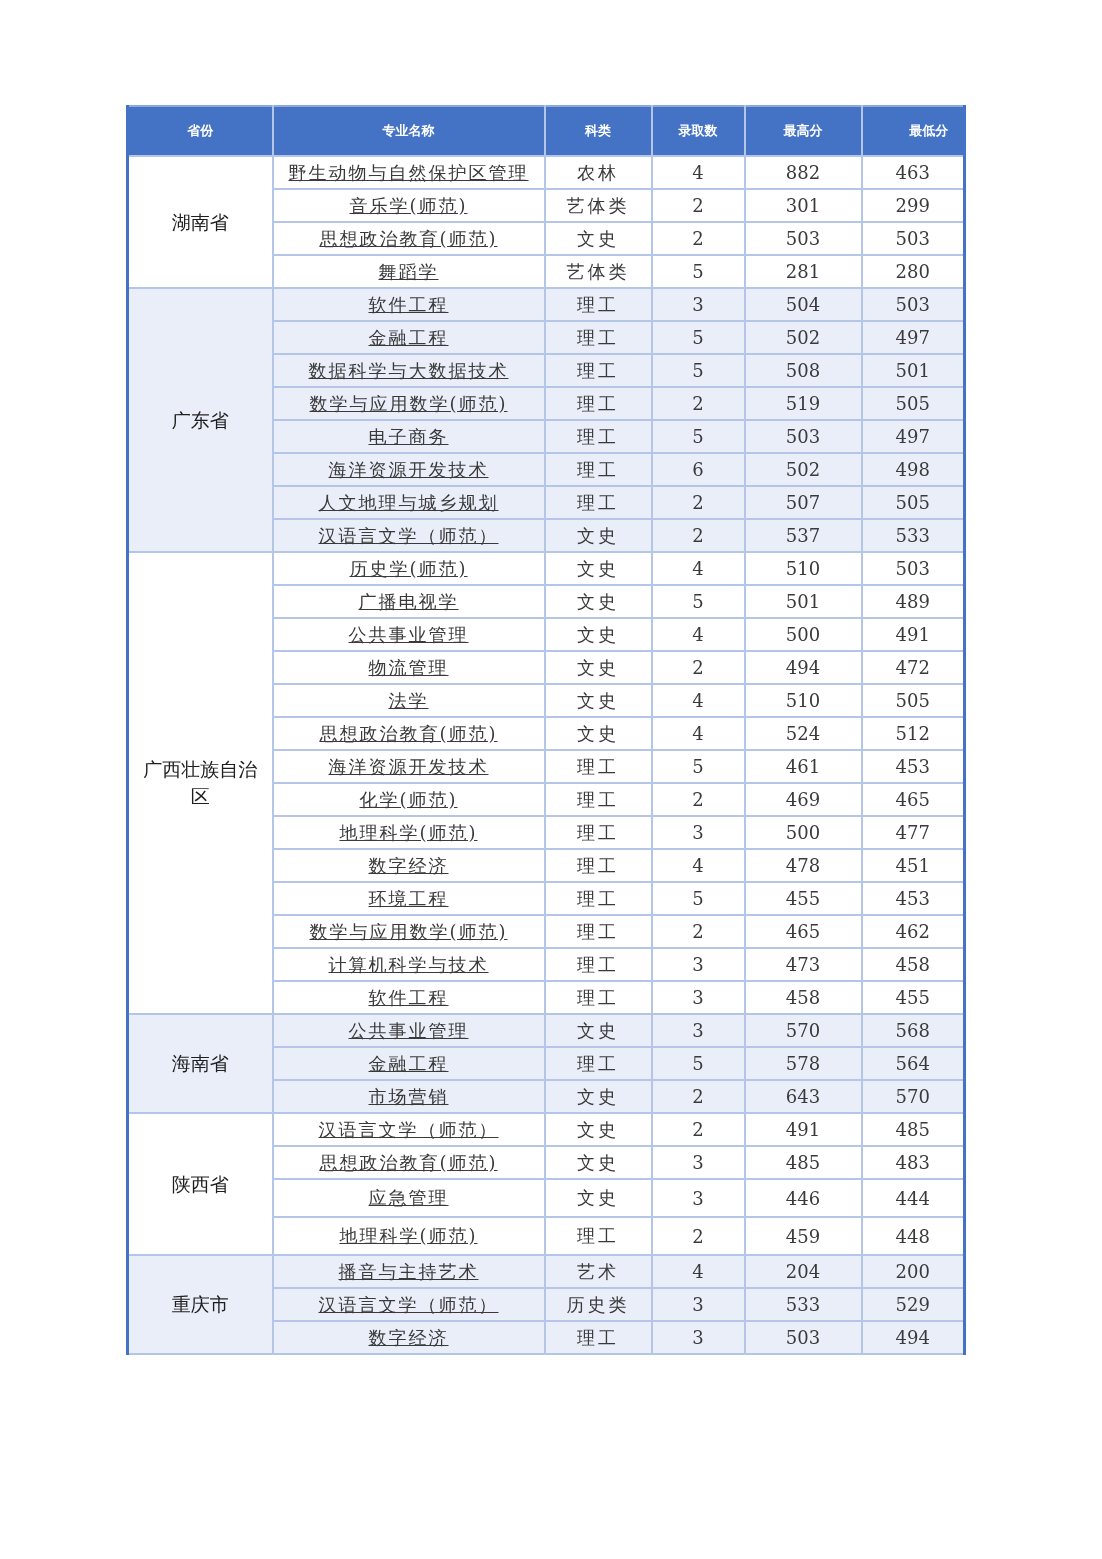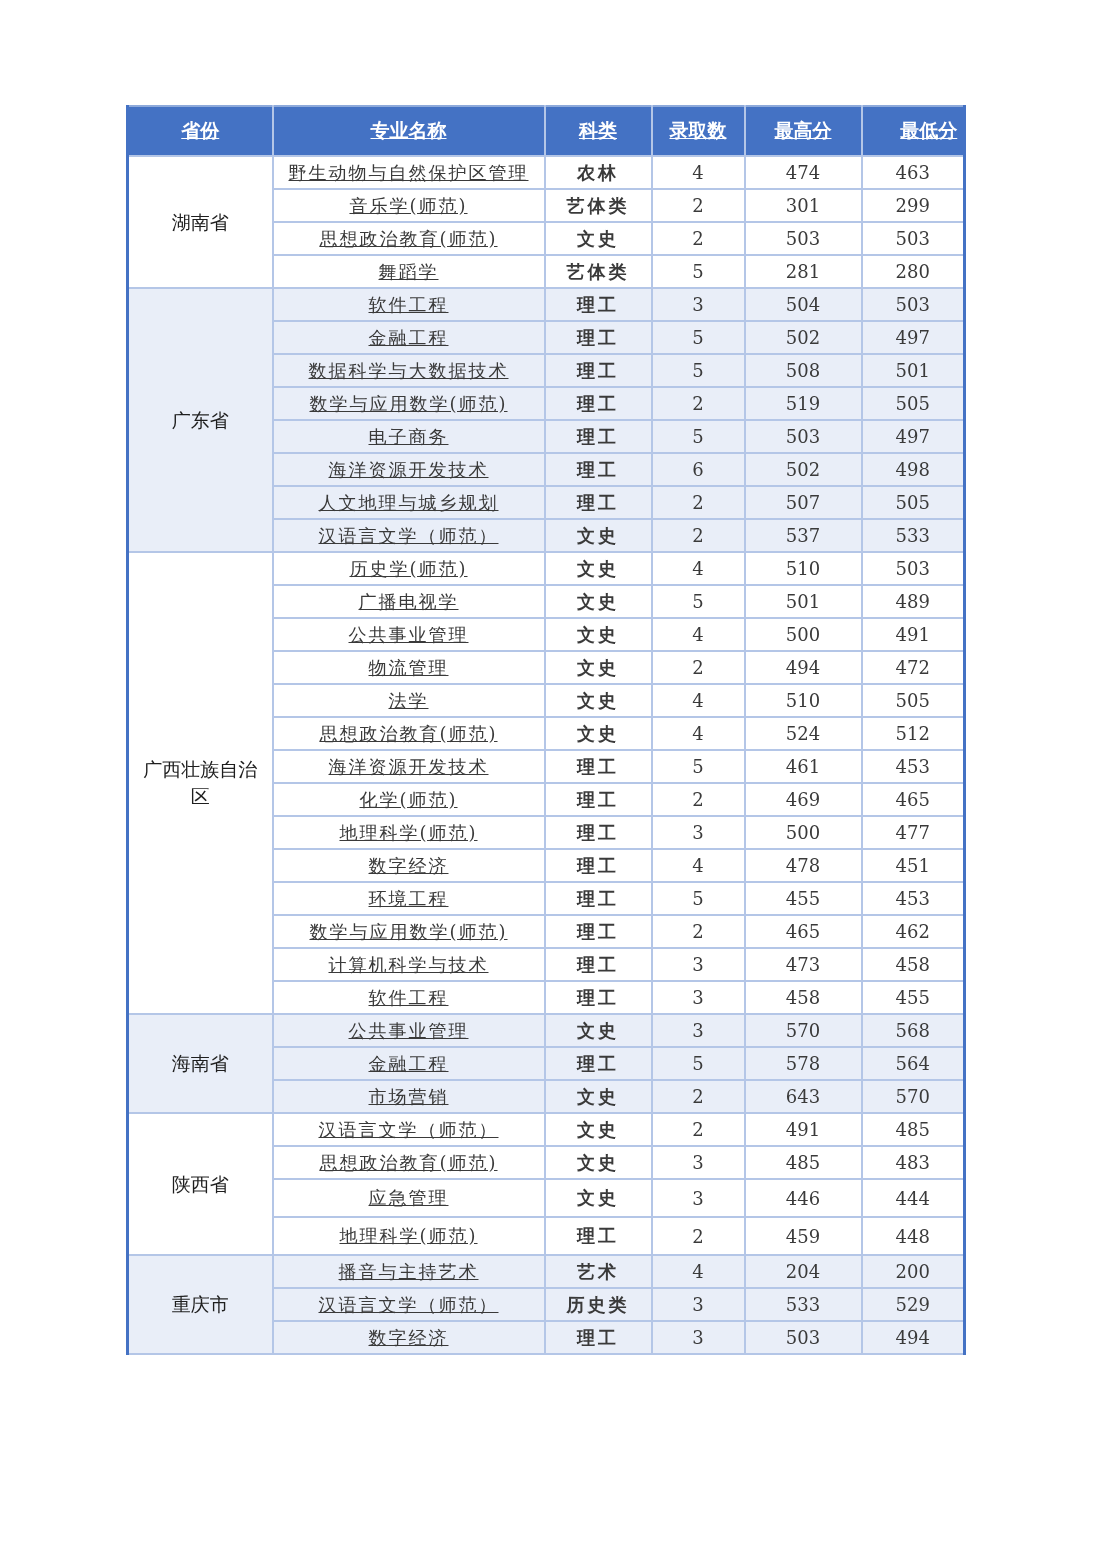--- a/index.html
+++ b/index.html
@@ -7,36 +7,36 @@
   .table-wrap {
     position: absolute; left: 126px; top: 105px; width: 837px;
   }
   table {
     border-collapse: collapse; width: 837px; table-layout: fixed;
     border-left: 3px solid #4472c4; border-right: 3px solid #4472c4;
     border-bottom: 2px solid #8eaadb;
   }
   th {
     background: #4472c4; color: #ffffff; height: 48px;
-    font-family: "DejaVu Sans", sans-serif; font-weight: bold; font-size: 19px;
+    font-family: "DejaVu Sans", sans-serif; font-weight: bold; font-size: 13px;
     border-right: 2px solid #b4c6e7; border-top: 2px solid #8eaadb;
-    text-align: center; padding: 0; text-decoration: underline;
+    text-align: center; padding: 0;
   }
   th:last-child { border-right: none; padding-left: 32px; }
   td {
     border: 2px solid #b4c6e7; text-align: center; padding: 0;
     color: #3a3a3a; font-size: 18px; height: 31px;
     font-family: "DejaVu Serif", serif;
   }
   td.prov {
     font-family: "DejaVu Sans", sans-serif; color: #1e1e1e; font-size: 19px; line-height: 27px;
     padding: 12px 8px;
   }
   td.major { letter-spacing: 2px; text-decoration: underline; }
-  td.cat { letter-spacing: 3px; font-weight: bold; }
+  td.cat { letter-spacing: 3px; }
   tr.band td { background: #e9eef8; }
   tr.tall td { height: 36px; margin-top: 9px; }
 </style>
 </head>
 <body>
 
 <div class="table-wrap">
   <table>
     <colgroup>
       <col style="width:145px">
@@ -55,21 +55,21 @@
         <th>最高分</th>
         <th>最低分</th>
       </tr>
     </thead>
     <tbody id="tbody">
         <tr>
           <td class="prov" rowspan="4">湖南省</td>
           <td class="major">野生动物与自然保护区管理</td>
           <td class="cat">农林</td>
           <td>4</td>
-          <td>474</td>
+          <td>882</td>
           <td>463</td>
         </tr>
         <tr>
           <td class="major">音乐学(师范)</td>
           <td class="cat">艺体类</td>
           <td>2</td>
           <td>301</td>
           <td>299</td>
         </tr>
         <tr>

